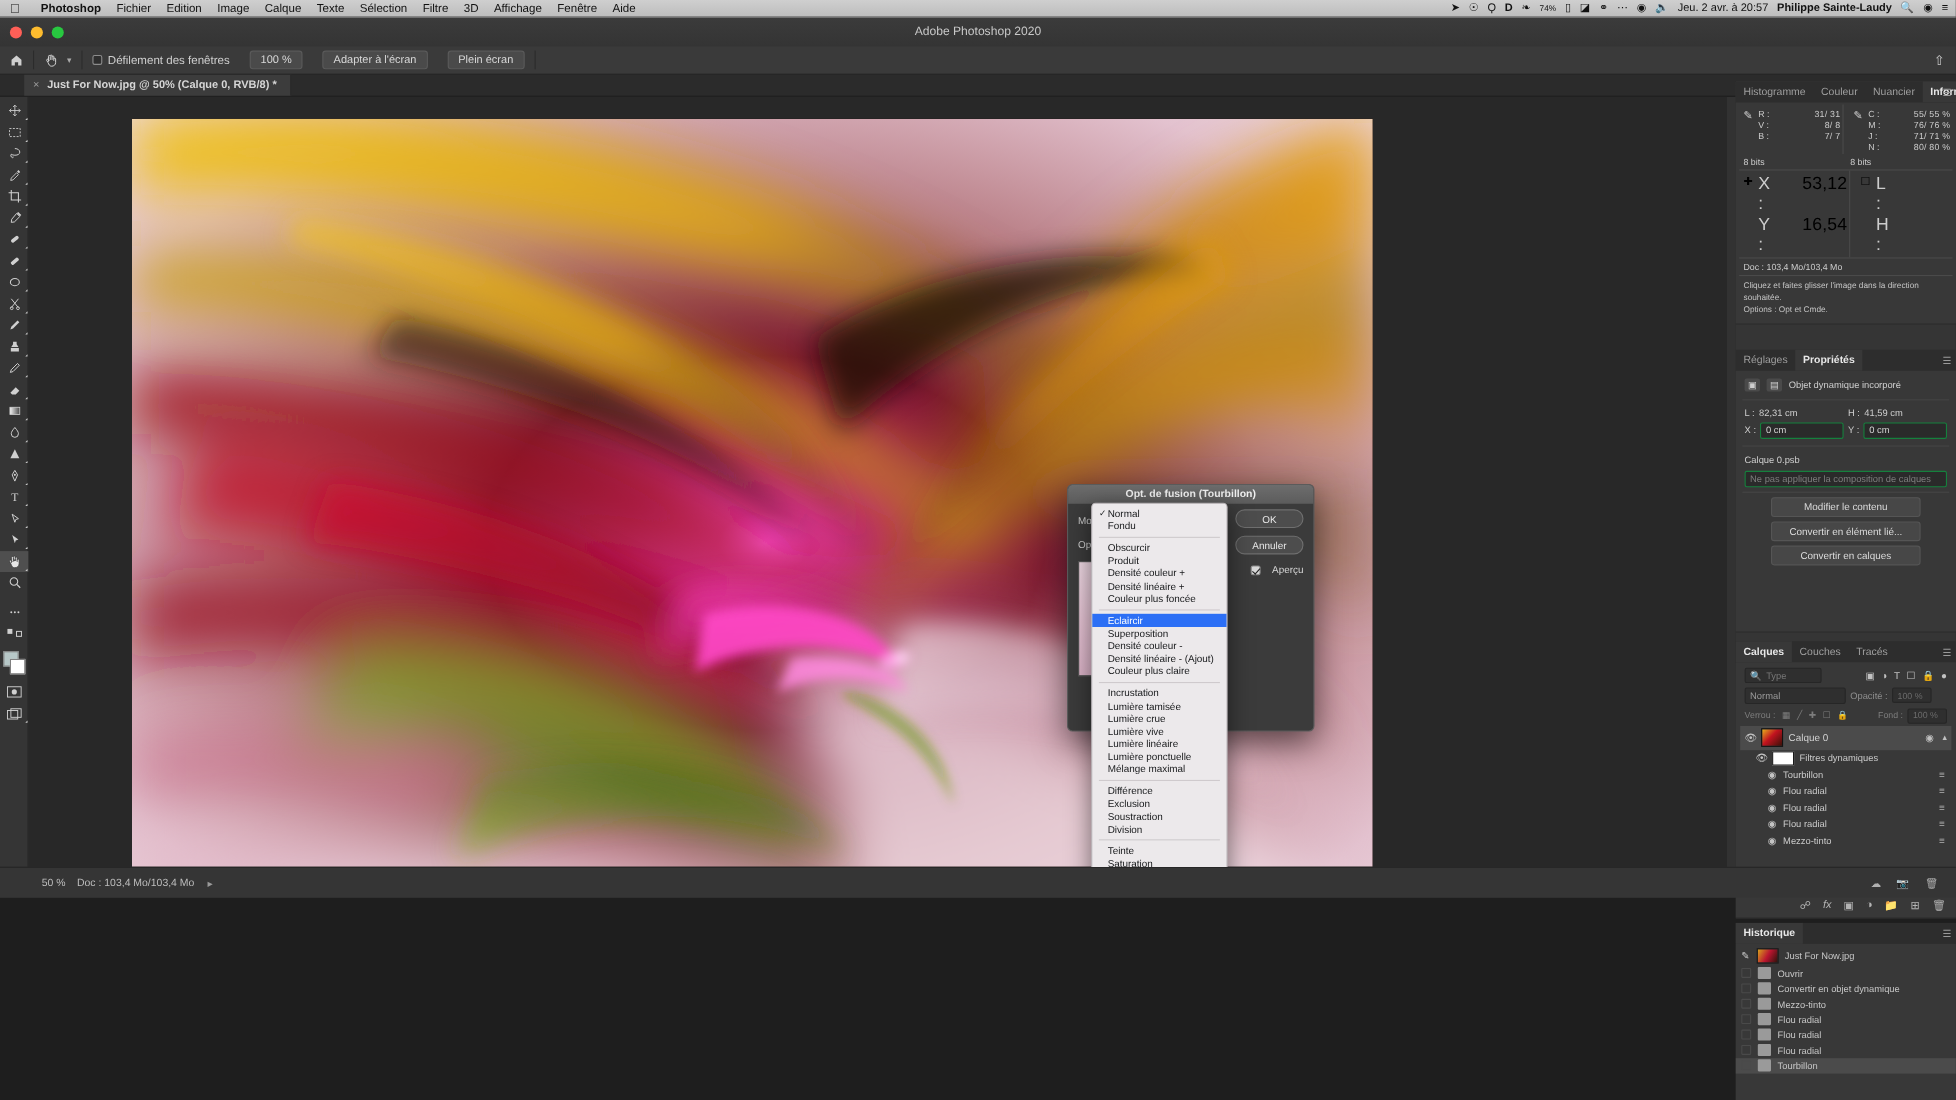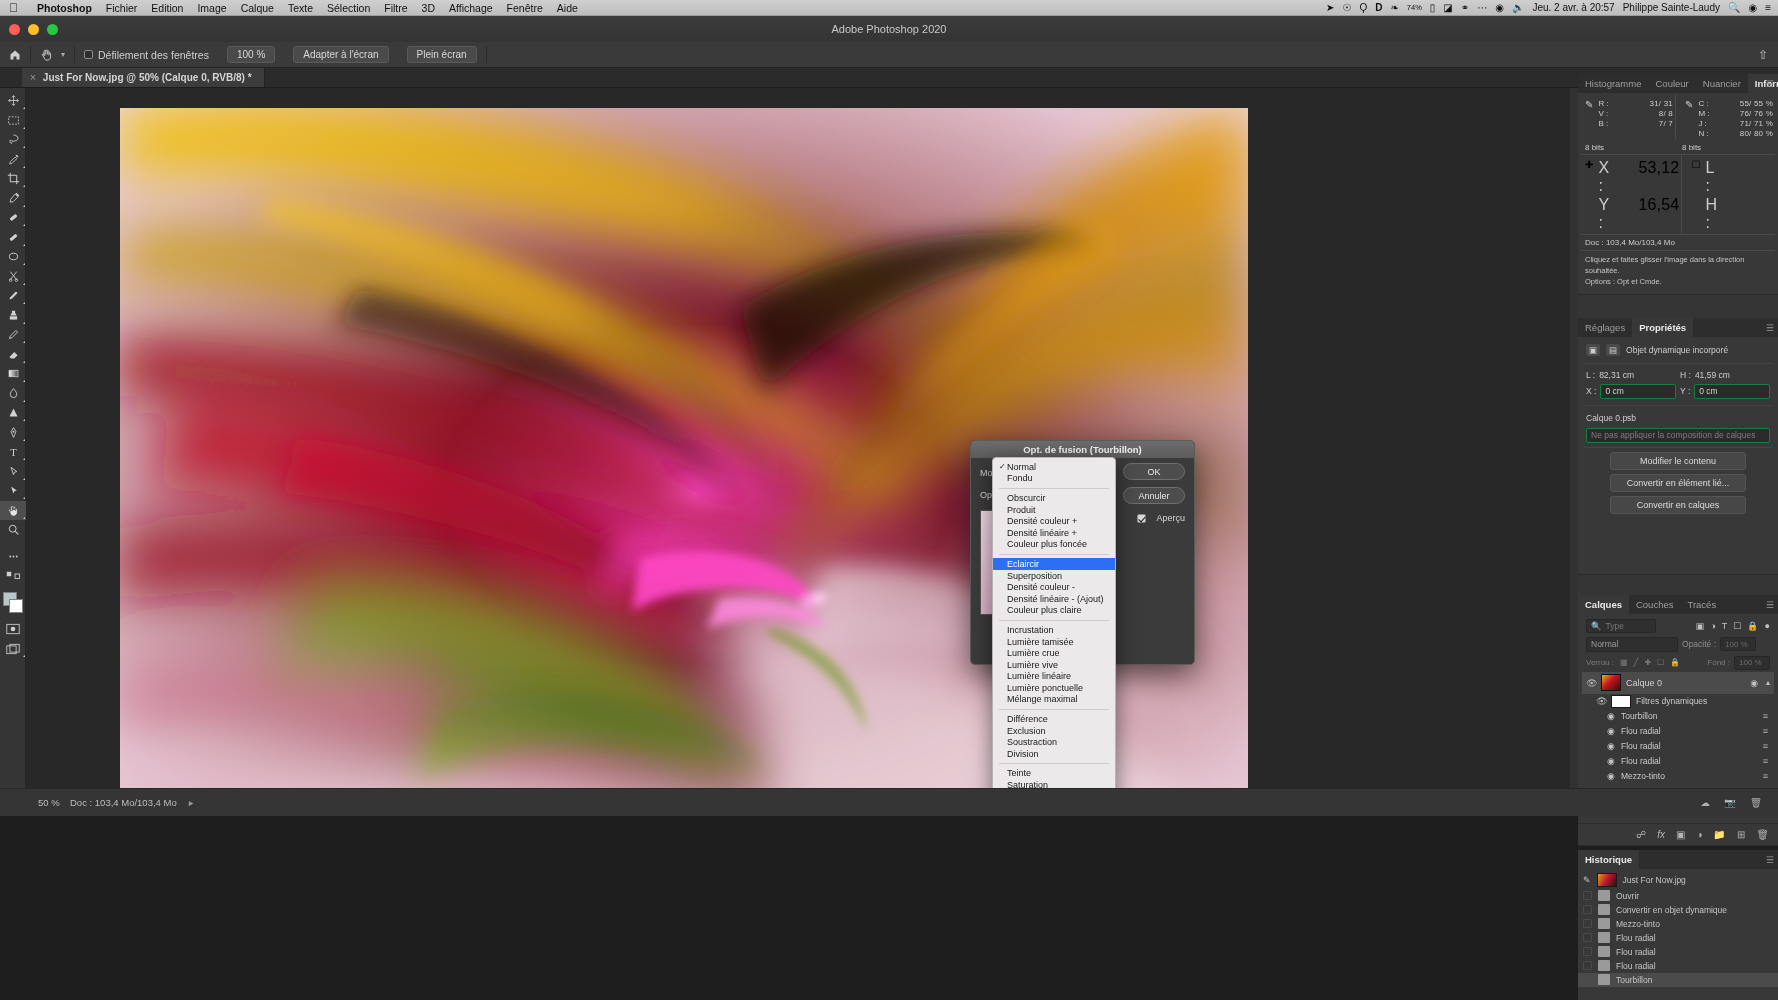--- a/index.html
+++ b/index.html
@@ -206,21 +206,21 @@
     <span class="batt">
       <span class="pct">74%</span>
     </span>
     <span class="si">▯</span>
     <span class="si">◪</span>
     <span class="si">⚭</span>
     <span class="si">⋯</span>
     <span class="si">◉</span>
     <span class="si">🔈</span>
     <span class="si">Jeu. 2 avr. à 20:57</span>
-    <span class="si" style="font-weight:normal">Philippe Sainte-Laudy</span>
+    <span class="si" style="font-weight:bold">Philippe Sainte-Laudy</span>
     <span class="si">🔍</span>
     <span class="si">◉</span>
     <span class="si">≡</span>
   </span>
 </div>
 
 <div id="app">
 
   <div id="titlestrip">
     <span class="traffic">
@@ -828,21 +828,21 @@
           </div>
         <div class="field fielddim" style="margin:2px">Ne pas appliquer la composition de calques</div>
         <div class="dash"></div>
         <div class="pbtn">Modifier le contenu</div>
         <div class="pbtn">Convertir en élément lié...</div>
         <div class="pbtn">Convertir en calques</div>
         <div style="height:52px"></div>
       </div>
     </div>
 
-    <div class="panel" style="margin-top:20px">
+    <div class="panel" style="margin-top:8px">
       <div class="ptabs">
         <span class="ptab act">Calques</span>
         <span class="ptab">Couches</span>
         <span class="ptab">Tracés</span>
         <span class="pmenu">☰</span>
       </div>
       <div class="pbody" style="padding:3px 4px">
         <div class="lrow">
           <span class="searchbox">
             <span>🔍</span>

